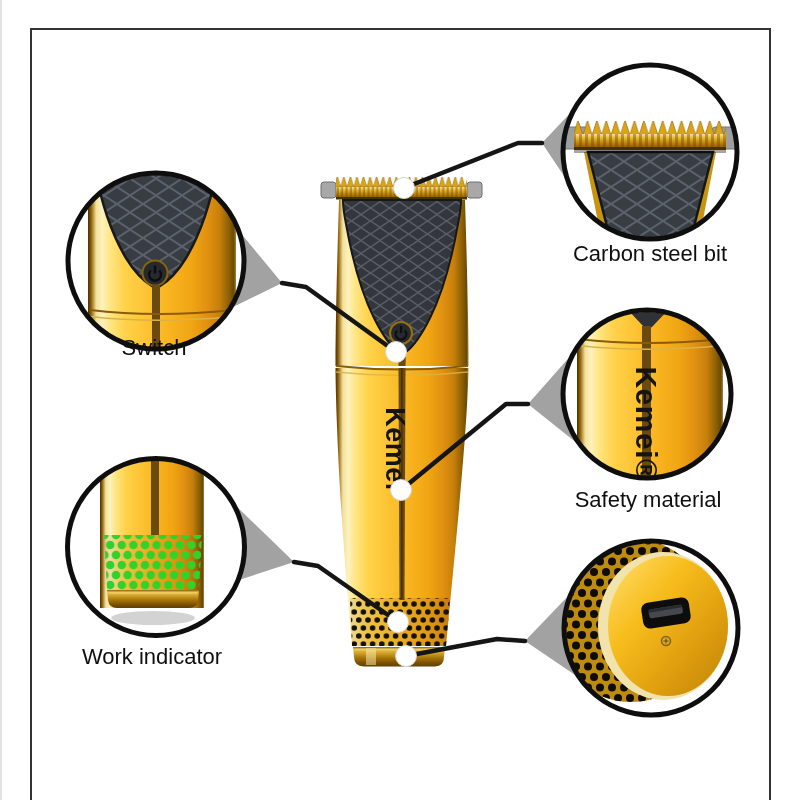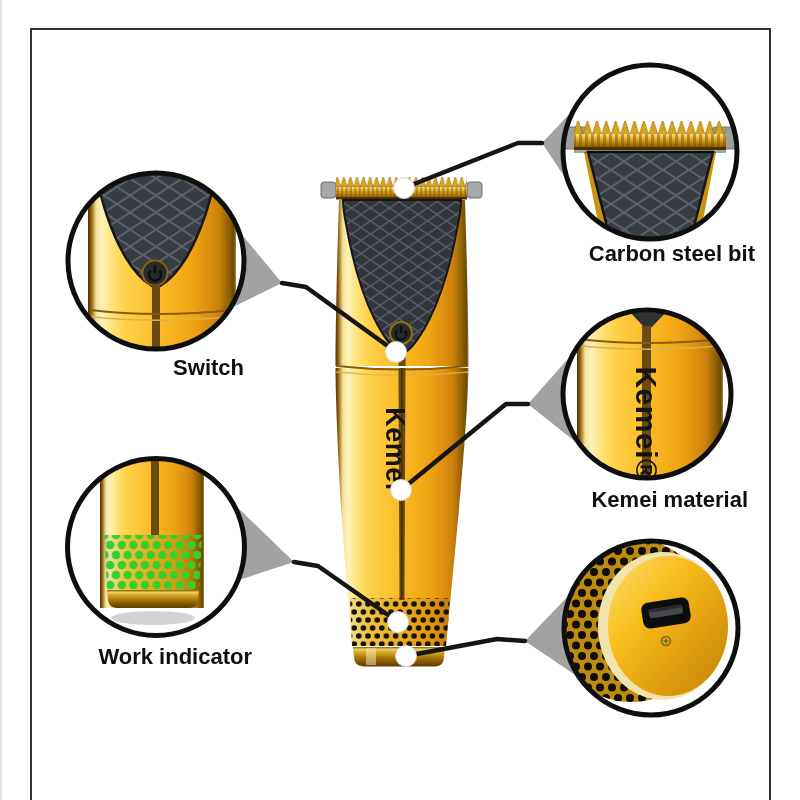--- a/index.html
+++ b/index.html
@@ -2,24 +2,24 @@
 <html><head>
 <meta charset="utf-8">
 <style>
   html,body{margin:0;padding:0;background:#ffffff;}
   #canvas{position:relative;width:800px;height:800px;background:#ffffff;overflow:hidden;
           font-family:"Liberation Sans",sans-serif;}
   #frame{position:absolute;left:30px;top:28px;width:741px;height:772px;
          border:2px solid #333;border-bottom:none;box-sizing:border-box;}
   #edge-artifact{position:absolute;left:0;top:0;width:2px;height:800px;background:#cfcfcf;opacity:.6;}
   svg{position:absolute;left:0;top:0;}
-  .label{position:absolute;font-weight:700;font-size:22px;color:#0f0f0f;text-align:right;
+  .label{position:absolute;font-weight:400;font-size:22px;color:#0f0f0f;text-align:center;
          letter-spacing:0px;white-space:nowrap;}
   #label-carbon  {left:545px;top:241px;width:210px;}
-  #label-switch  {left:64px; top:355px;width:180px;}
+  #label-switch  {left:64px; top:335px;width:180px;}
   #label-safety  {left:548px;top:487px;width:200px;}
   #label-work    {left:52px; top:644px;width:200px;}
   #label-charging{left:540px;top:724px;width:216px;}
 </style>
 </head>
 <body>
 
 <div id="canvas">
   <div id="edge-artifact"></div>
   <div id="frame"></div>
@@ -249,15 +249,15 @@
         <circle cx="666" cy="641" r="4.5" fill="#d0a83a" stroke="#8a6306" stroke-width="1.5"></circle>
         <line x1="663.5" y1="641" x2="668.5" y2="641" stroke="#6b4a08" stroke-width="1"></line>
         <line x1="666" y1="638.5" x2="666" y2="643.5" stroke="#6b4a08" stroke-width="1"></line>
       </g>
       <circle cx="651" cy="628" r="87" fill="none" stroke="#0e0e0e" stroke-width="5"></circle>
     </g>
   </svg>
 
   <div class="label" id="label-carbon">Carbon steel bit</div>
   <div class="label" id="label-switch">Switch</div>
-  <div class="label" id="label-safety">Kemei material</div>
+  <div class="label" id="label-safety">Safety material</div>
   <div class="label" id="label-work">Work indicator</div>
 </div>
 
 </body></html>

